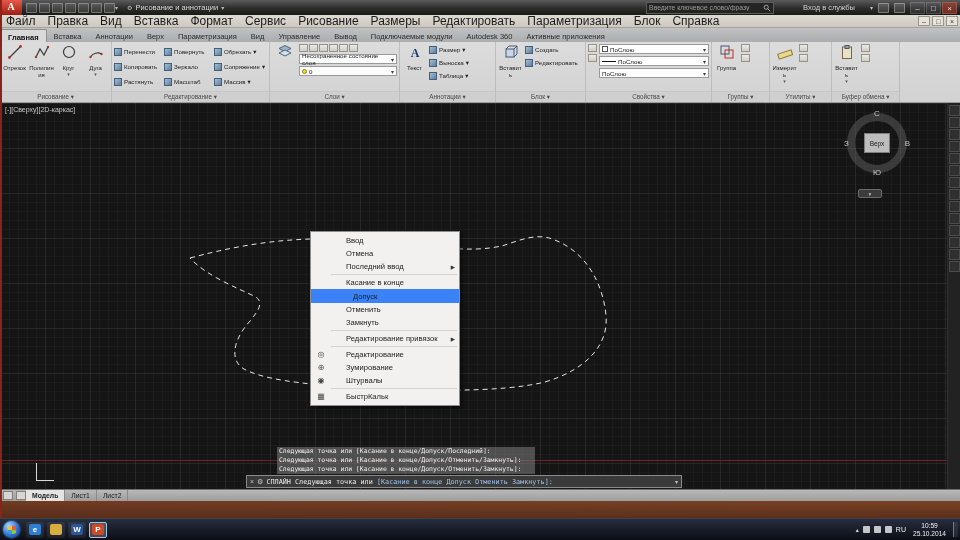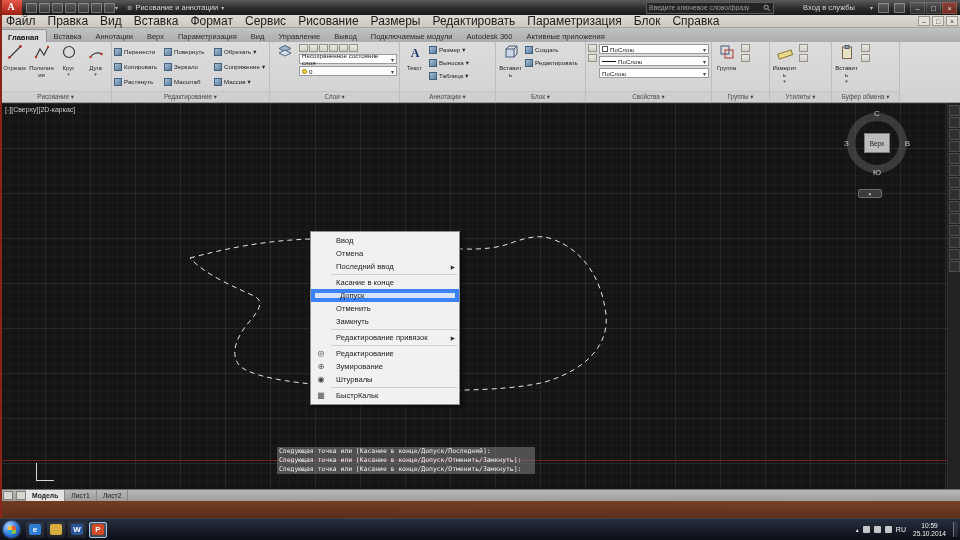--- a/index.html
+++ b/index.html
@@ -124,25 +124,25 @@
     white-space:nowrap; overflow:hidden; flex:1; }
   .cmd-opts { color:#9cc3e8; }
   .cmd-dd { margin-left:auto; color:#c4c4c4; font-size:6px; cursor:pointer; }
   
   .ucs { position:absolute; left:36px; top:360px; width:18px; height:18px; }
   .ucs .ux { position:absolute; left:0; bottom:0; width:18px; height:1px; background:#d8d8d8; }
   .ucs .uy { position:absolute; left:0; bottom:0; width:1px; height:18px; background:#d8d8d8; }
   
   .ctx-menu { position:absolute; left:310px; top:128px; width:150px; background:#f2f1ef;
     border:1px solid #8e8e8e; box-shadow:2px 2px 4px rgba(0,0,0,0.55); padding:2px 0; z-index:30;}
-  .ctx-item { position:relative; height:13px; display:flex; align-items:center; padding-left:25px;
+  .ctx-item { position:relative; height:13px; display:flex; align-items:center; padding-left:35px;
     font-size:7.6px; color:#1c1c1c; cursor:pointer; }
   .ctx-item .ctx-ic { position:absolute; left:4px; width:12px; text-align:center; font-size:8px; color:#444;}
   .ctx-item .ctx-arrow { margin-left:auto; margin-right:4px; font-size:5.5px; color:#333; }
-  .ctx-item.hl { background:#d5e4f6; border:4px solid #3b82f6; height:13px; }
+  .ctx-item.hl { background:#d5e4f6; border:7px solid #3b82f6; height:13px; }
   .ctx-sep { height:1px; background:#d4d2cf; margin:1px 2px 1px 20px; }
   
   .layoutbar { position:absolute; left:0; top:489px; width:960px; height:12px;
     background:linear-gradient(#b9b9b9,#9d9d9d); display:flex; align-items:center;
     border-top:1px solid #6f6f6f; z-index:36;}
   .lb-icon { width:10px; height:9px; background:#d8d6d0; border:1px solid #82807a; margin-left:3px;}
   .ltab { font-size:6.8px; color:#1e1e1e; padding:0 6px; line-height:11px; border-right:1px solid #8a8a8a;}
   .ltab.active { background:#e4e4e4; font-weight:bold; }
   
   .desktop { position:absolute; left:0; top:501px; width:960px; height:17px;
@@ -529,20 +529,29 @@
         <span class="rb-btn"></span>
         <span class="rb-btn"></span>
       </div>
 
     <div class="cmd-history" id="cmdhistory">
         <div class="hist-line">Следующая точка или [Касание в конце/Допуск/Последний]:</div>
         <div class="hist-line">Следующая точка или [Касание в конце/Допуск/Отменить/Замкнуть]:</div>
         <div class="hist-line">Следующая точка или [Касание в конце/Допуск/Отменить/Замкнуть]:</div>
       </div>
 
+    <div class="cmdbar">
+      <span class="cmd-icon">×</span>
+      <span class="cmd-icon">⚙</span>
+      <span class="cmd-text">
+        <span>СПЛАЙН Следующая точка или</span>
+        <span class="cmd-opts">[Касание в конце Допуск Отменить Замкнуть]:</span>
+      </span>
+      <span class="cmd-dd">▾</span>
+    </div>
 
     <div class="ucs">
       <div class="ux"></div>
         <div class="uy"></div>
     </div>
 
     <div class="ctx-menu" id="ctxmenu">
         <div class="ctx-item">
           <span>Ввод</span>
         </div>

